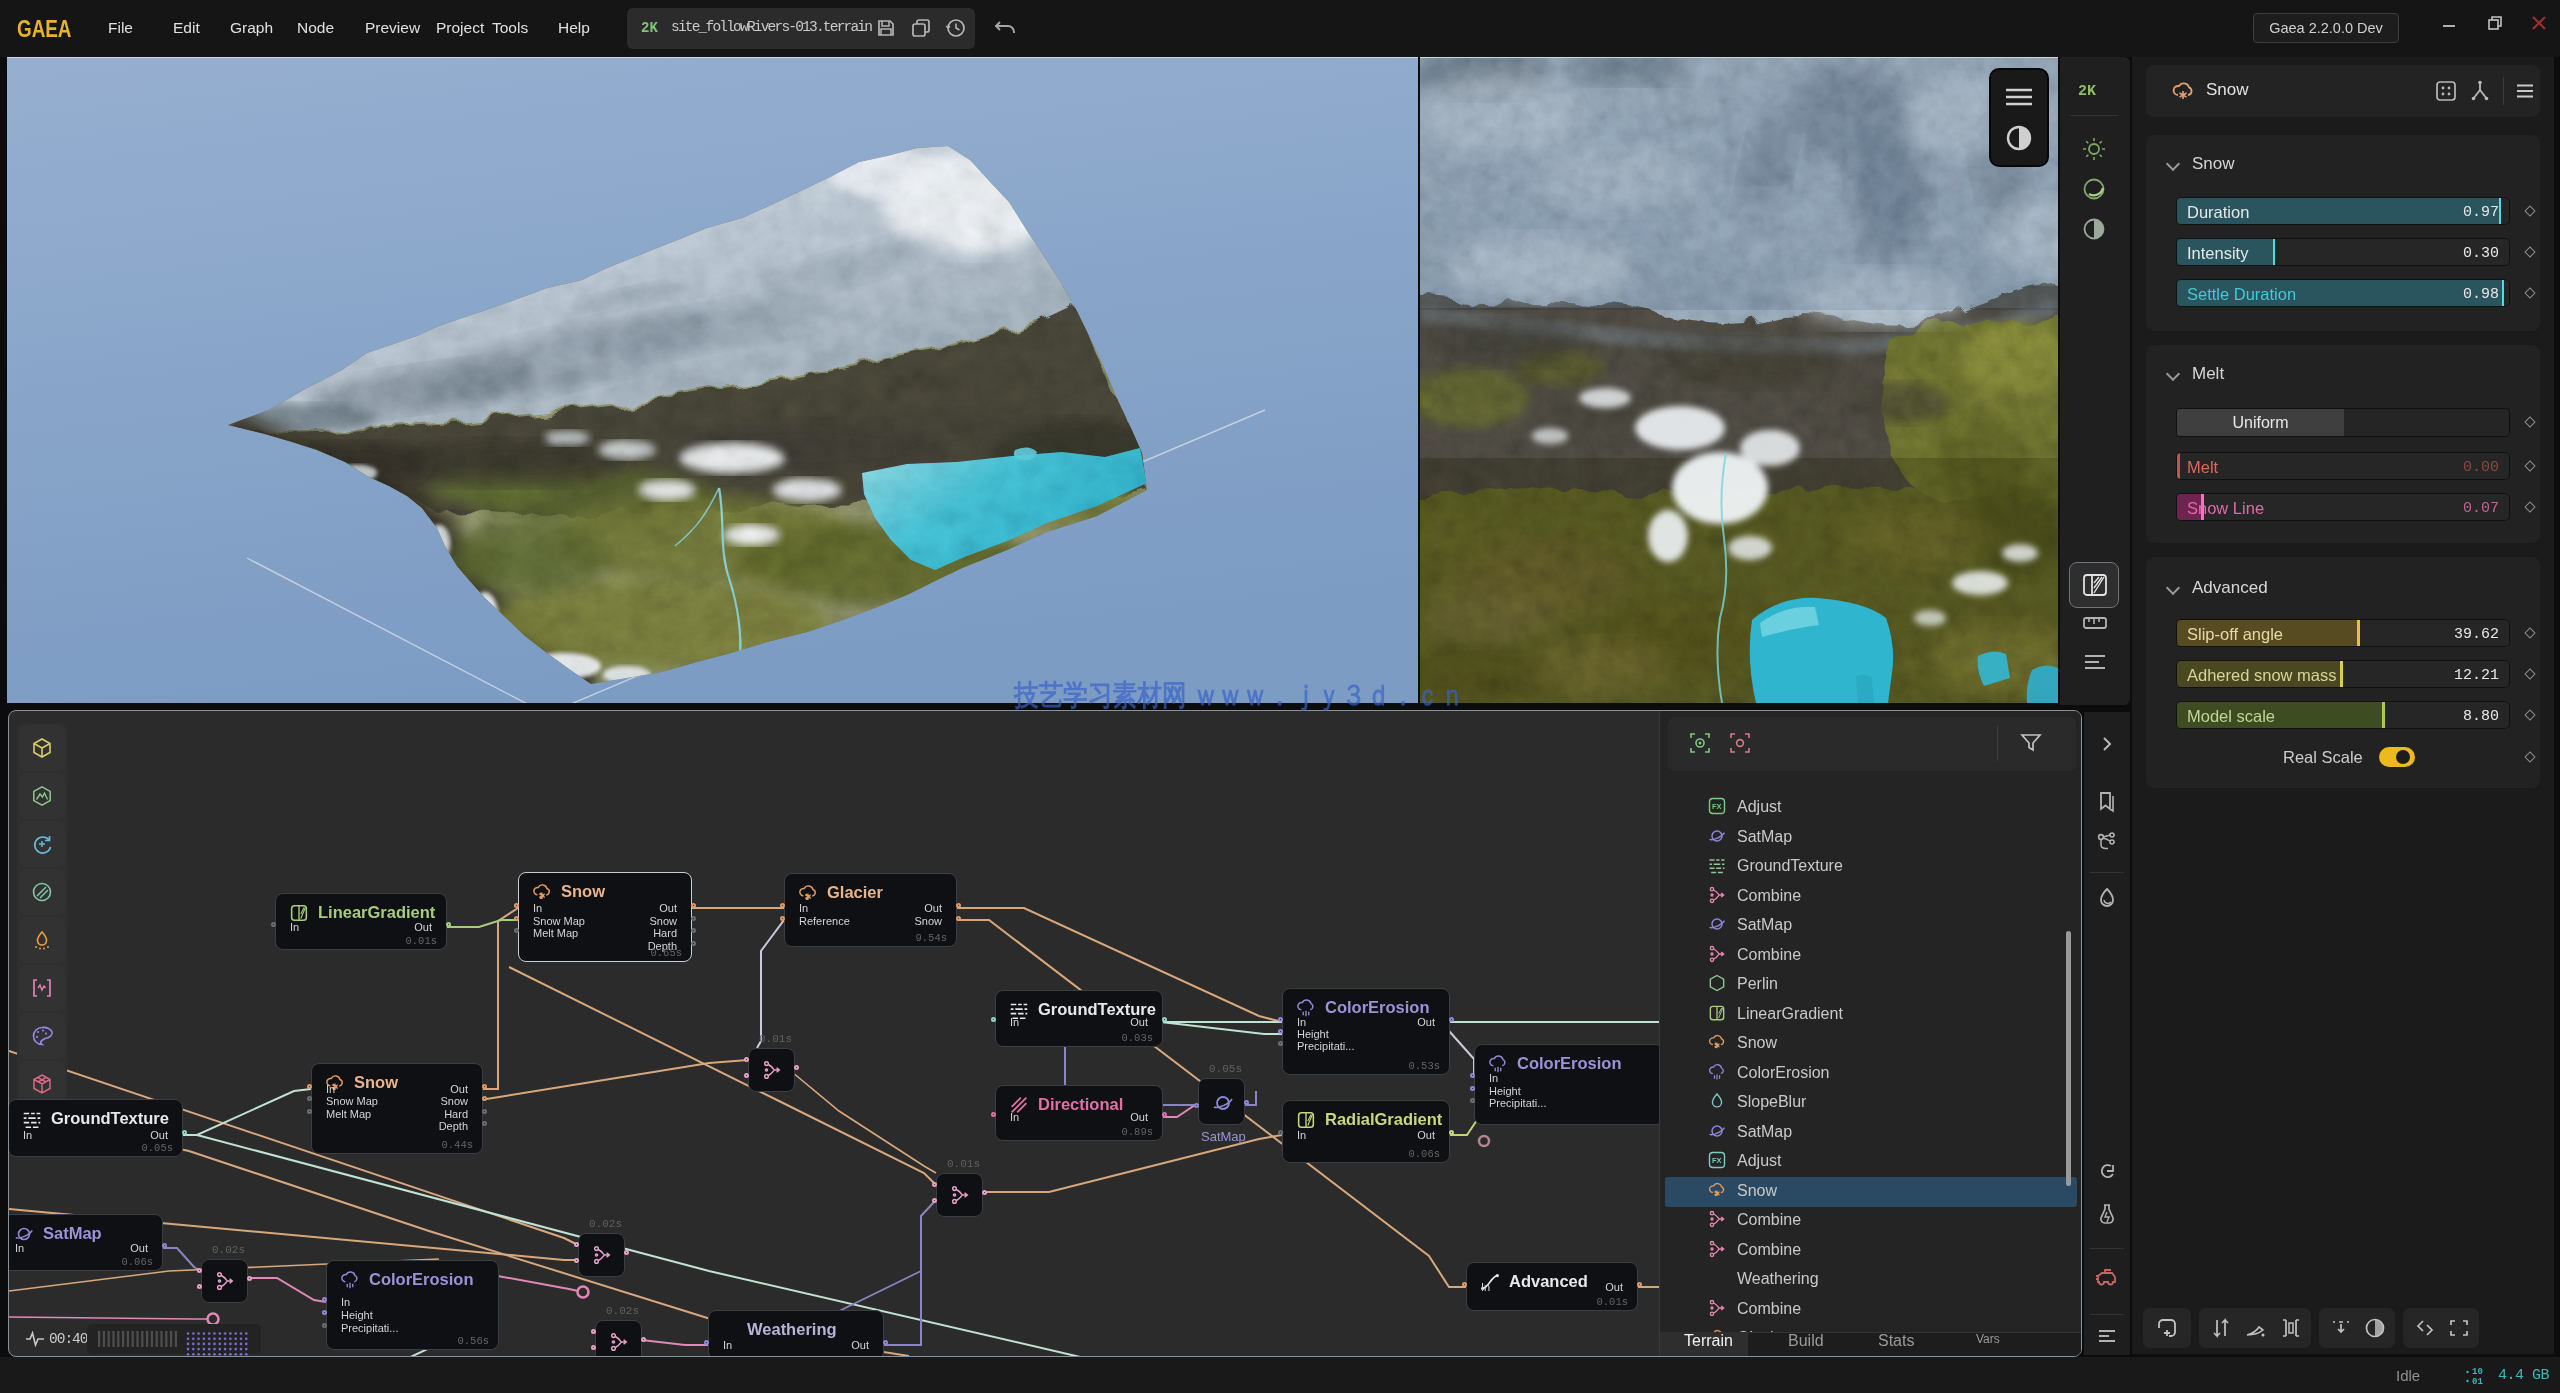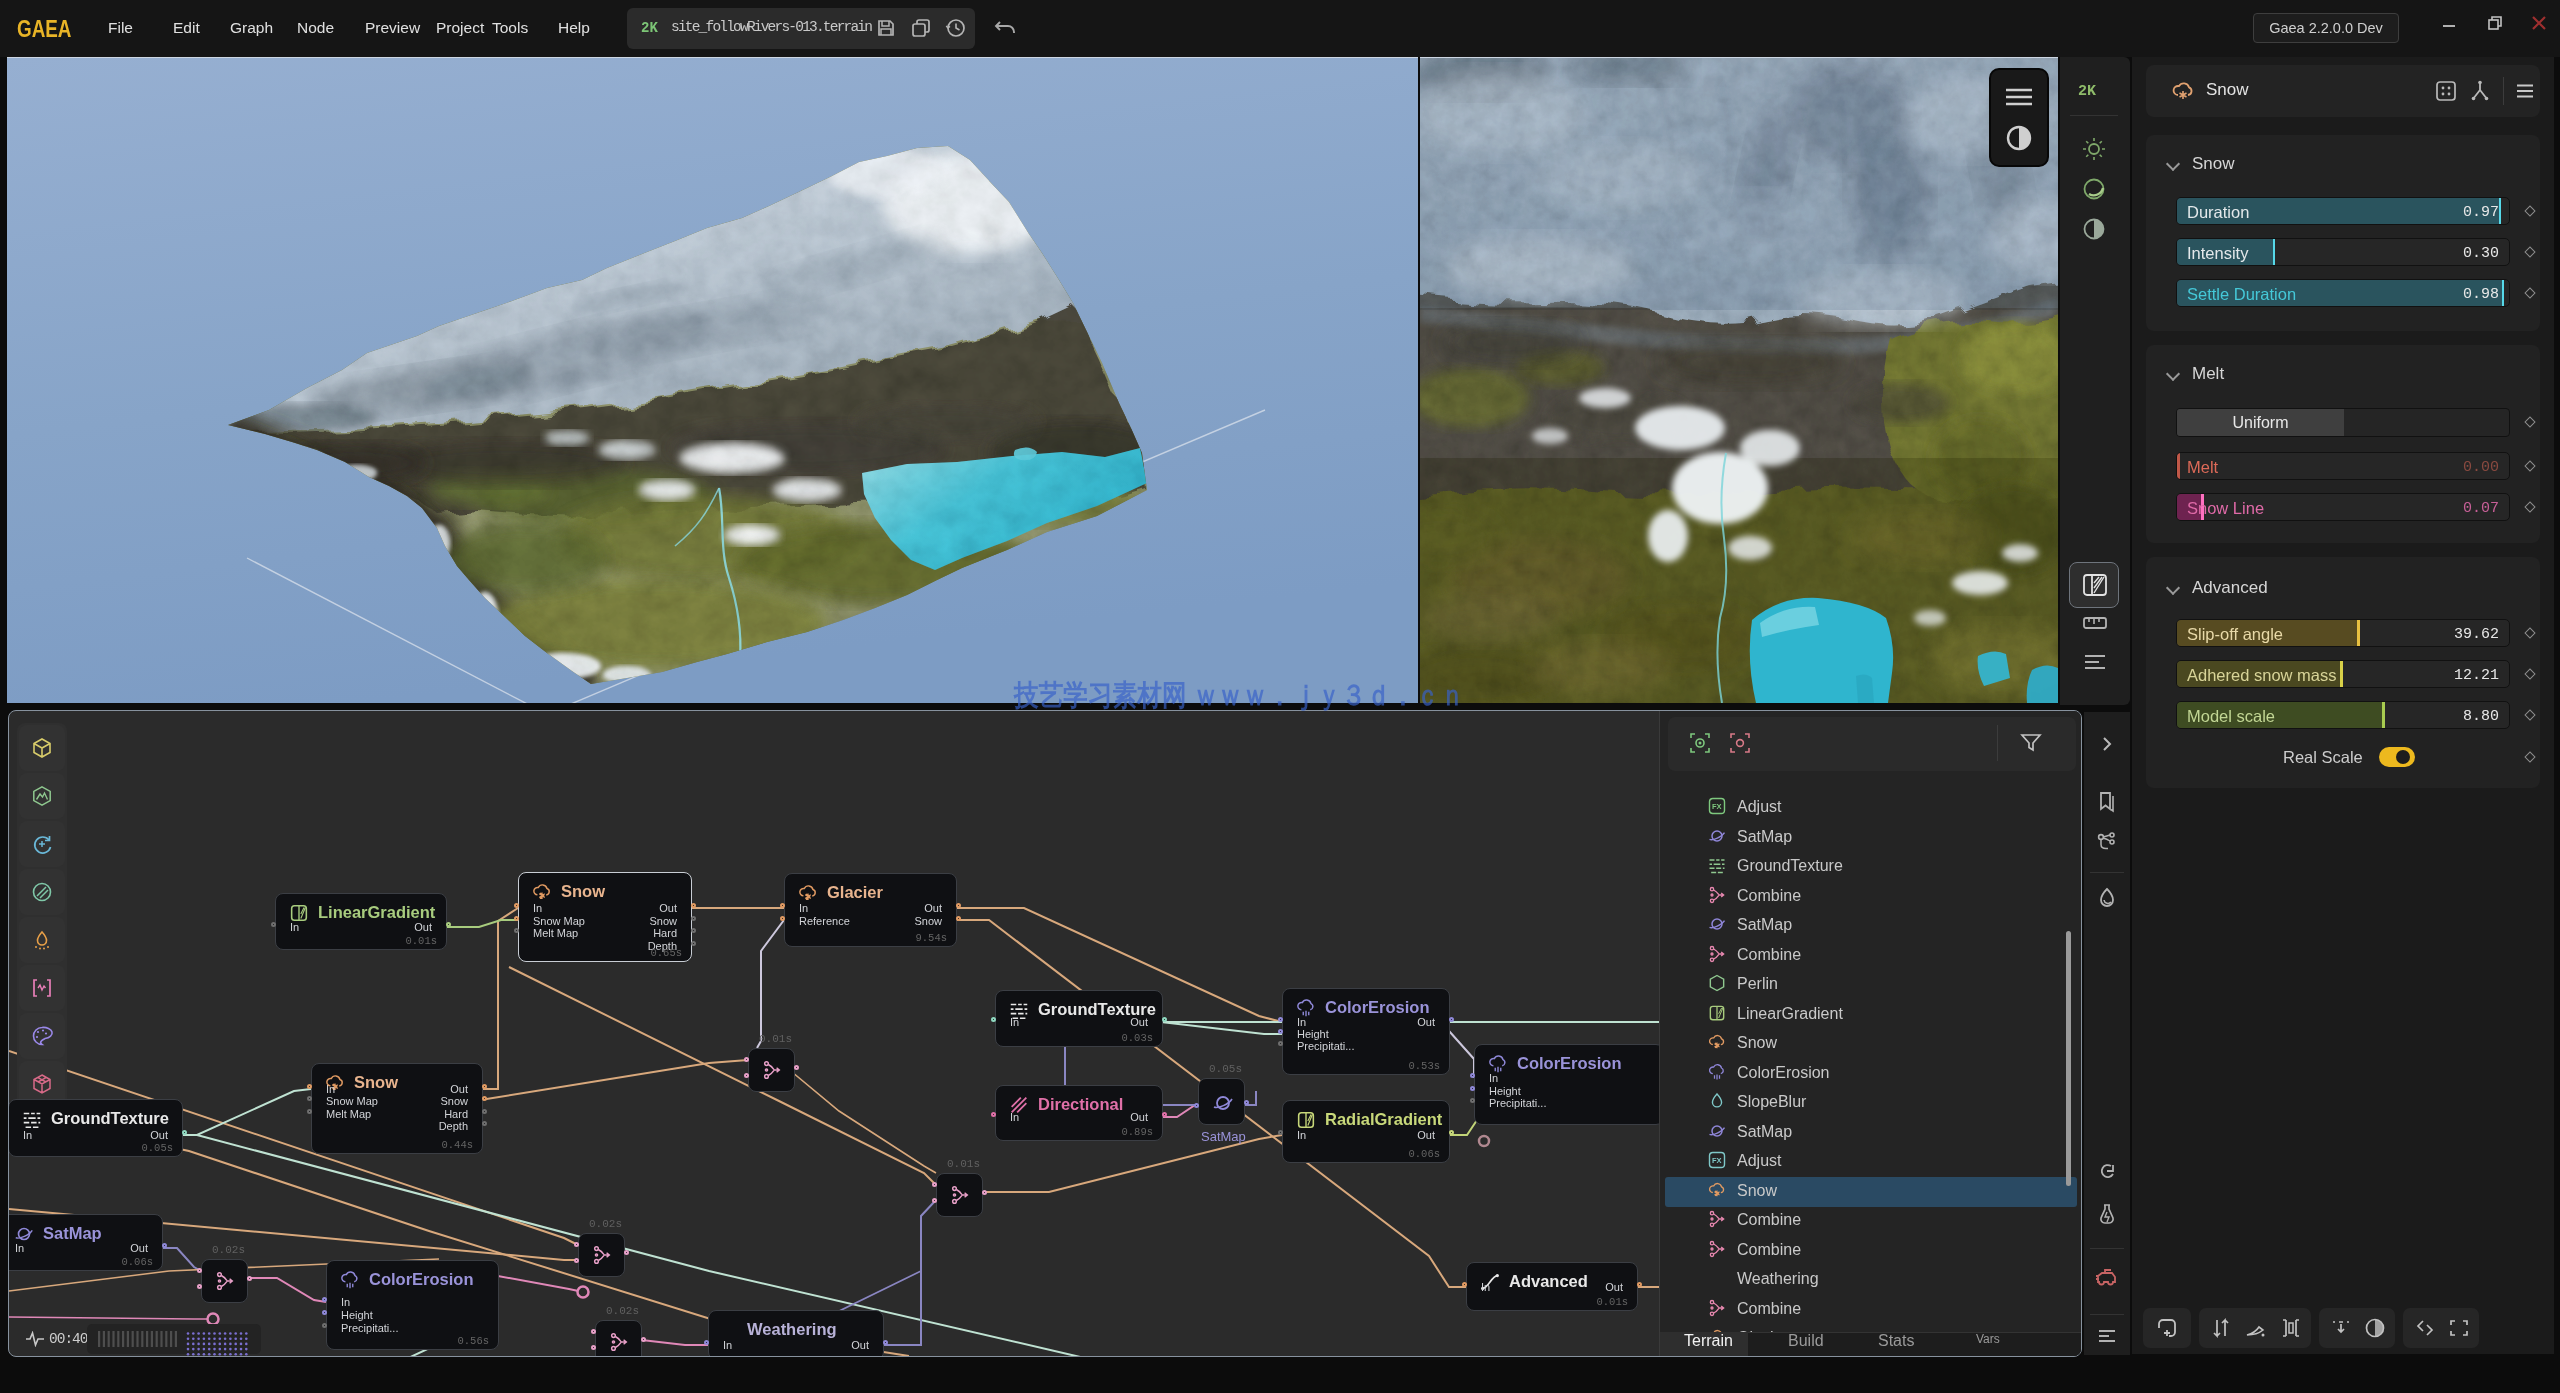--- a/index.html
+++ b/index.html
@@ -1104,20 +1104,34 @@
       </svg>
     <div class="abs" style="left:6px;top:536px;width:34px;height:1px;background:#333;"></div>
     <svg class="abs" style="left:10px;top:552px;" width="26" height="26" viewBox="0 0 26 26">
         <path d="M 8,9 h 10 l 3,4 v 5 h -2 a 2.5,2.5 0 0 1 -5,0 h -4 a 2.5,2.5 0 0 1 -5,0 h -1 v -6 Z M 11,9 v -3 h 6 M 5,12 h -3 M 5,15 h -3" fill="none" stroke="#c86464" stroke-width="1.8"></path>
       </svg>
     <div class="abs" style="left:6px;top:602px;width:34px;height:1px;background:#333;"></div>
     <svg class="abs" style="left:11px;top:612px;" width="24" height="24" viewBox="0 0 24 24">
         <path d="M 4,7 h 16 M 4,12 h 10 M 4,17 h 16" stroke="#b2b2b2" stroke-width="2"></path>
       </svg>
   </div>
+  <div id="statusbar" class="abs">
+    <span class="abs" style="left:2396px;top:10px;font-size:15px;color:#909090;">Idle</span>
+    <svg class="abs" style="left:2464px;top:8px;" width="22" height="22" viewBox="0 0 22 22">
+      <g fill="#3db8ba" font-family="Liberation Mono,monospace" font-size="9" font-weight="bold">
+        <text x="8" y="9">10</text>
+          <text x="8" y="19">01</text>
+      </g>
+      <g fill="#3db8ba">
+          <circle cx="3.5" cy="7" r="1.2"></circle>
+          <circle cx="3.5" cy="16" r="1.2"></circle>
+        </g>
+    </svg>
+    <span class="abs" style="left:2498px;top:10px;font-family:'Liberation Mono',monospace;font-size:15px;letter-spacing:-0.5px;color:#3db8ba;">4.4 GB</span>
+  </div>
 
   <div class="abs" style="left:2143px;top:1308px;width:48px;height:40px;background:#262626;border-radius:7px;">
     <svg class="abs" style="left:12px;top:8px;" width="24" height="24" viewBox="0 0 24 24">
         <path d="M 4,12 v -4 a 4,4 0 0 1 4,-4 h 8 a 4,4 0 0 1 4,4 v 8 a 4,4 0 0 1 -4,4 h -2" fill="none" stroke="#c2c2c2" stroke-width="1.8"></path>
         <path d="M 9,17 h 6 M 12,14 v 6" stroke="#c2c2c2" stroke-width="1.8"></path>
       </svg>
   </div>
   <div class="abs" style="left:2199px;top:1308px;width:112px;height:40px;background:#262626;border-radius:7px;">
     <svg class="abs" style="left:10px;top:8px;" width="24" height="24" viewBox="0 0 24 24">
         <path d="M 8,4 v 16 l -3,-3 M 8,20 l 3,-3 M 16,20 V 4 l -3,3 M 16,4 l 3,3" fill="none" stroke="#c2c2c2" stroke-width="1.7"></path>

